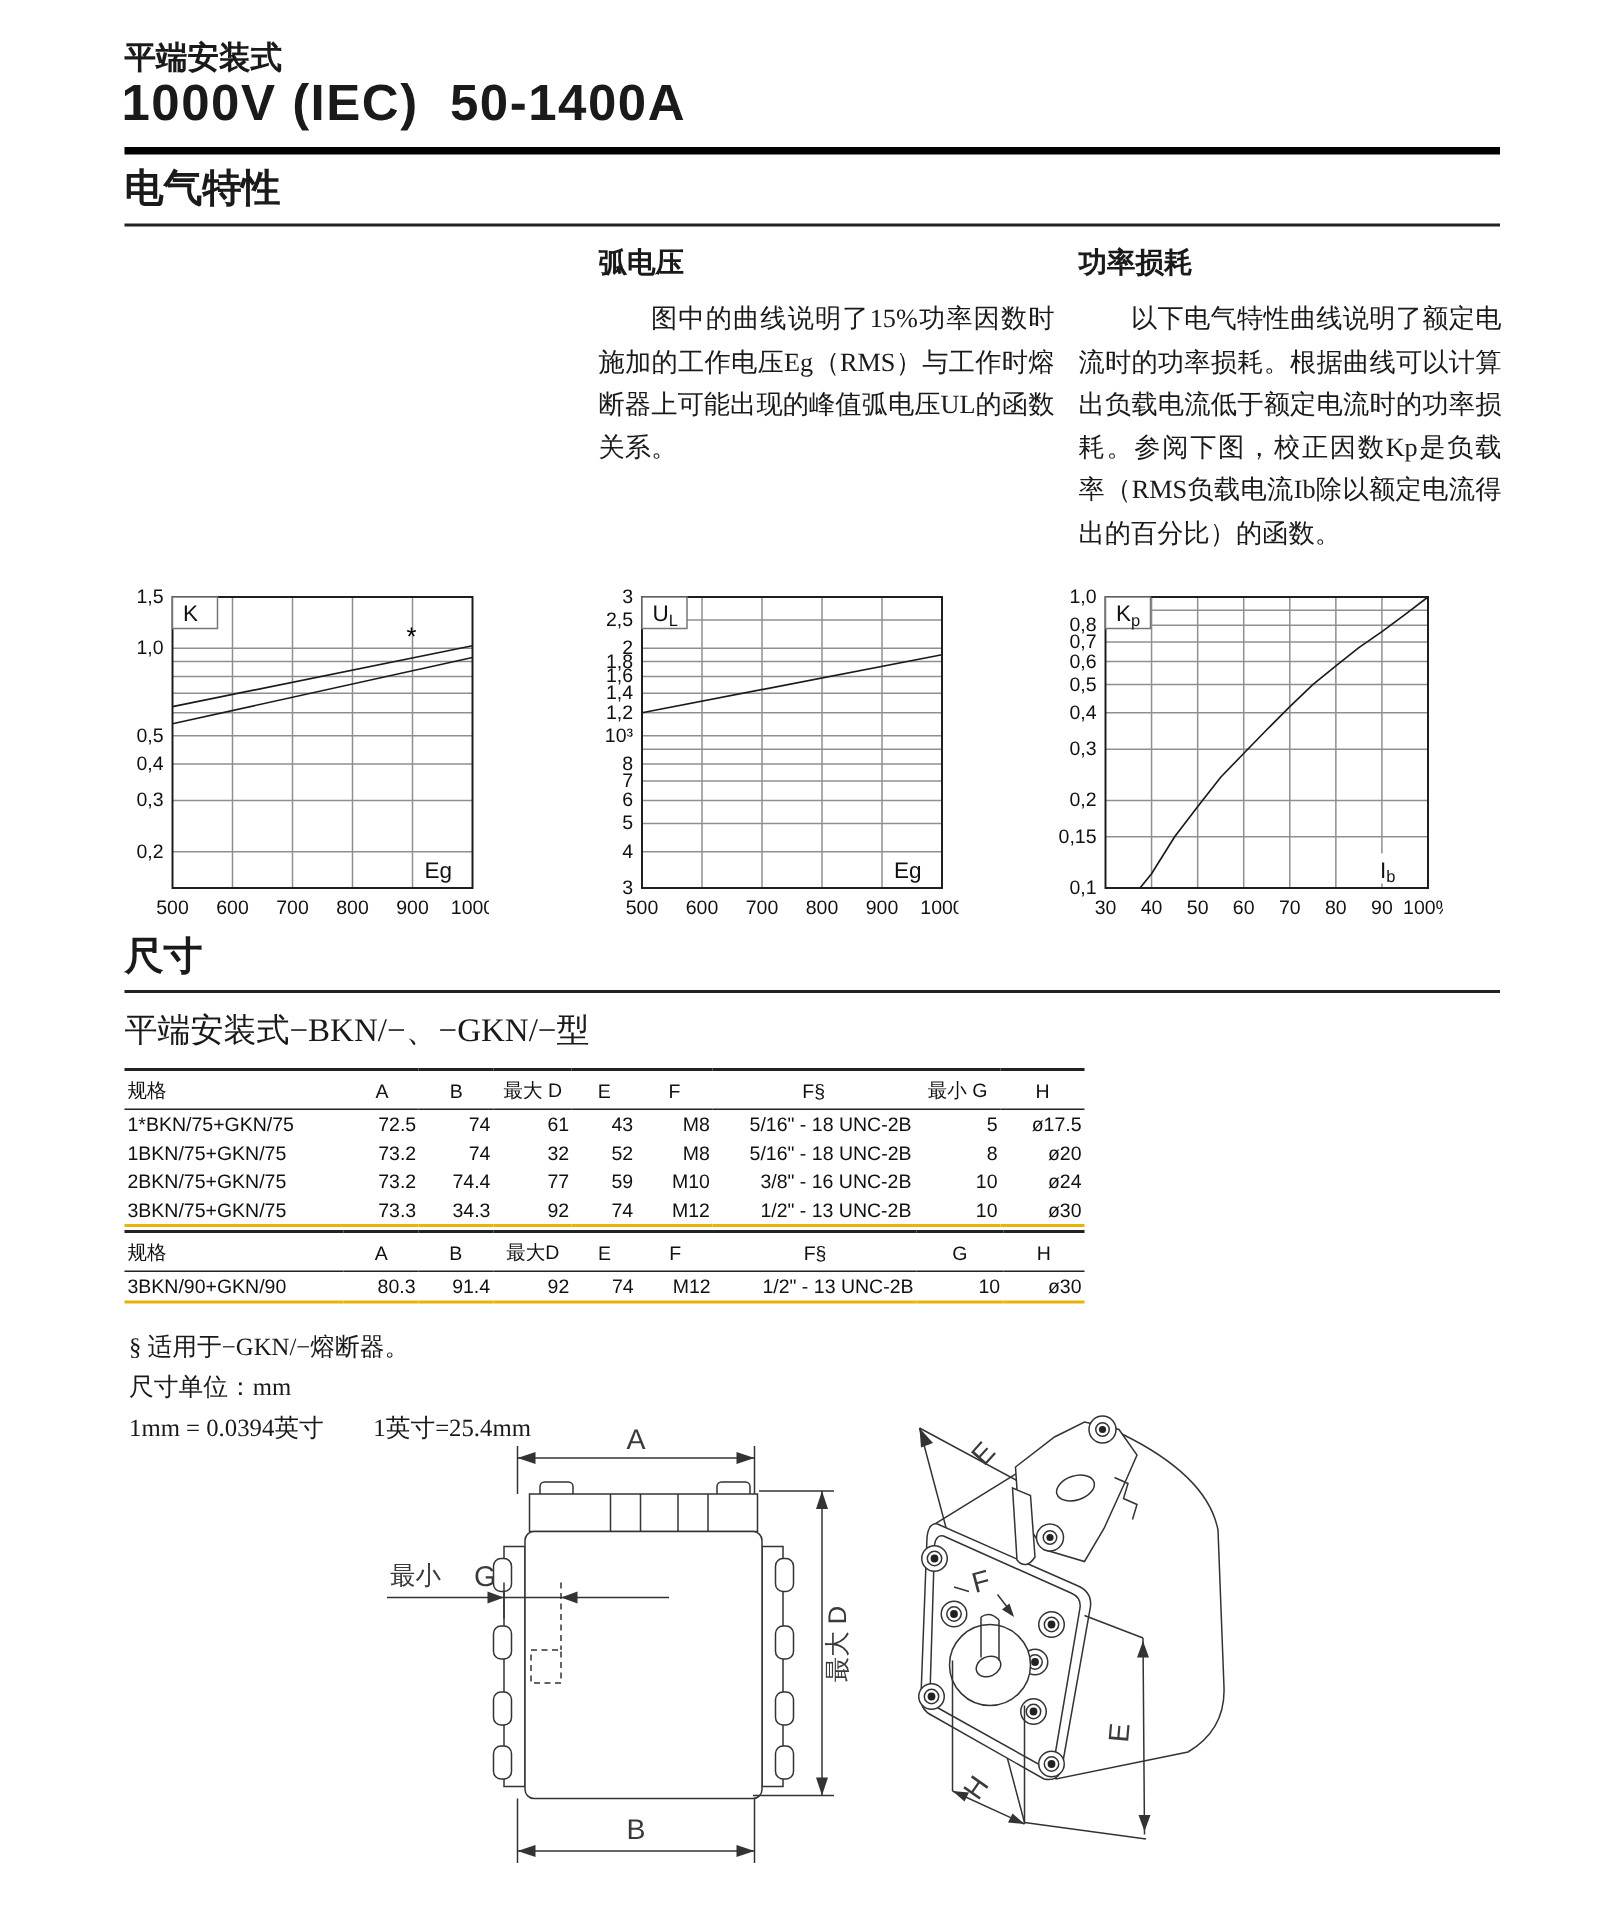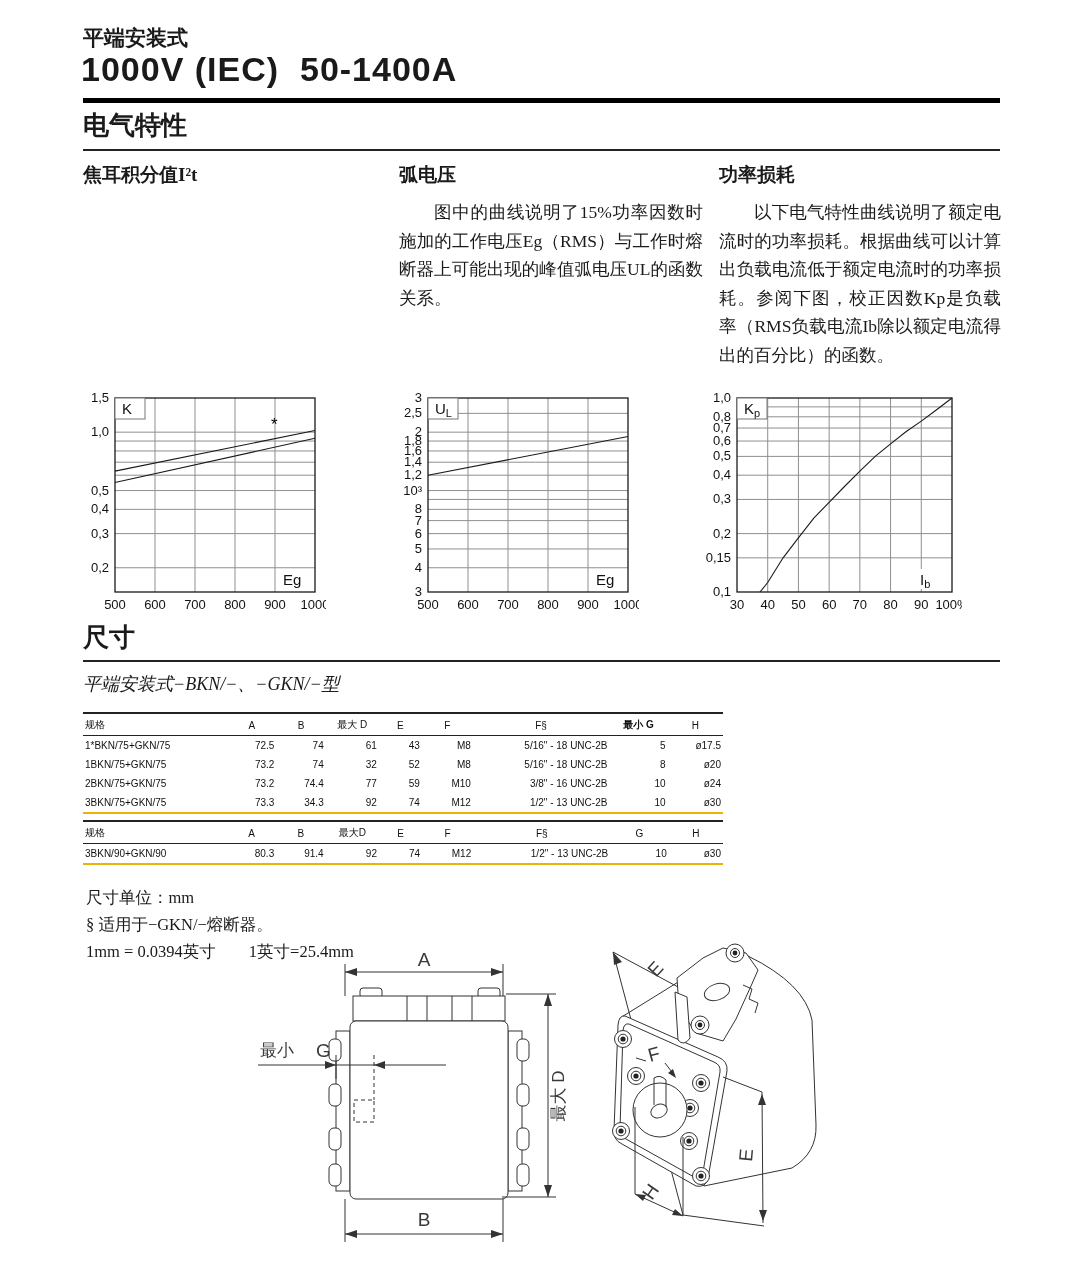--- a/index.html
+++ b/index.html
@@ -9,22 +9,22 @@
   .eyebrow{left:83px;top:24px;font-size:21px;font-weight:bold;}
   .title{left:81px;top:50px;font-size:34px;font-weight:bold;font-family:"Liberation Sans",sans-serif;
          letter-spacing:1px;white-space:pre;}
   .rule-thick{left:83px;top:98px;width:917px;height:5px;background:#000;}
   .rule-thin{left:83px;width:917px;height:2px;background:#222;}
   .sec-heading{left:83px;font-size:26px;font-weight:bold;}
   .col{top:162px;}
   .col h3{margin:0 0 10px 0;font-size:19px;font-weight:bold;}
   .col p{margin:0;font-size:17.5px;line-height:28.5px;text-align:justify;text-indent:2em;}
   .footnote{margin-top:8px;font-size:18px;font-weight:bold;}
-  .subtitle{left:83px;top:672px;font-size:18px;font-style:italic;}
-  table{border-collapse:collapse;font-family:"Liberation Sans",sans-serif;font-size:10px;color:#111;}
+  .subtitle{left:83px;top:672px;font-size:22px;}
+  table{border-collapse:collapse;font-family:"Liberation Sans",sans-serif;font-size:13px;color:#111;}
   table{width:640px;}
   th{font-weight:normal;text-align:center;padding:4px 2px 3px 2px;
      border-top:2px solid #222;border-bottom:1px solid #222;}
   td{text-align:right;padding:1px 2px;height:17px;}
   tbody tr:last-child td{border-bottom:2px solid #eab308;}
   th.spec,td.spec{text-align:left;}
   .notes{left:86px;top:884px;font-size:16.5px;line-height:27px;}
   .chart{position:absolute;}
   .grid{stroke:#8f8f8f;stroke-width:1;}
   .frame{fill:none;stroke:#1a1a1a;stroke-width:1.3;}
@@ -50,21 +50,20 @@
 <div id="page">
 
   <div class="abs eyebrow">平端安装式</div>
   <div class="abs title">1000V (IEC)  50-1400A</div>
   <div class="abs rule-thick"></div>
 
   <div class="abs sec-heading" style="top:108px">电气特性</div>
   <div class="abs rule-thin" style="top:149px"></div>
 
   <div class="abs col" style="left:83px;width:303px">
-    <h3>焦耳积分值I²t</h3>
   </div>
   <div class="abs col" style="left:399px;width:304px">
     <h3>弧电压</h3>
     <p>图中的曲线说明了15%功率因数时施加的工作电压Eg（RMS）与工作时熔断器上可能出现的峰值弧电压UL的函数关系。</p>
   </div>
   <div class="abs col" style="left:719px;width:282px">
     <h3>功率损耗</h3>
     <p>以下电气特性曲线说明了额定电流时的功率损耗。根据曲线可以计算出负载电流低于额定电流时的功率损耗。参阅下图，校正因数Kp是负载率（RMS负载电流Ib除以额定电流得出的百分比）的函数。</p>
   </div>
 
@@ -197,21 +196,21 @@
   <table class="abs" style="left:83px;top:712px">
       <thead>
         <tr>
           <th class="spec" style="width: 150px;">规格</th>
           <th style="width: 50px;">A</th>
           <th style="width: 50px;">B</th>
           <th style="width: 56px;">最大 D</th>
           <th style="width: 44px;">E</th>
           <th style="width: 52px;">F</th>
           <th style="width: 152px;">F§</th>
-          <th style="width: 62px; font-weight: bold;">最小 G</th>
+          <th style="width: 62px;">最小 G</th>
           <th style="width: 56px;">H</th>
         </tr>
       </thead>
       <tbody>
         <tr>
           <td class="spec">1*BKN/75+GKN/75</td>
           <td>72.5</td>
           <td>74</td>
           <td>61</td>
           <td>43</td>
@@ -278,22 +277,22 @@
           <td>74</td>
           <td>M12</td>
           <td>1/2" - 13 UNC-2B</td>
           <td>10</td>
           <td>ø30</td>
         </tr>
       </tbody>
     </table>
 
   <div class="abs notes">
+    <div>§ 适用于−GKN/−熔断器。</div>
     <div>尺寸单位：mm</div>
-    <div>§ 适用于−GKN/−熔断器。</div>
     <div>1mm = 0.0394英寸　　1英寸=25.4mm</div>
   </div>
 
   <svg class="abs draw" style="left:250px;top:952px" width="340" height="300" viewBox="0 0 340 300">
 
     <line x1="95" y1="12" x2="95" y2="44"></line>
       <line x1="253" y1="12" x2="253" y2="44"></line>
     <line x1="95" y1="20" x2="253" y2="20"></line>
     <polygon class="arrow" points="95,20 107,16 107,24"></polygon>
       <polygon class="arrow" points="253,20 241,16 241,24"></polygon>

